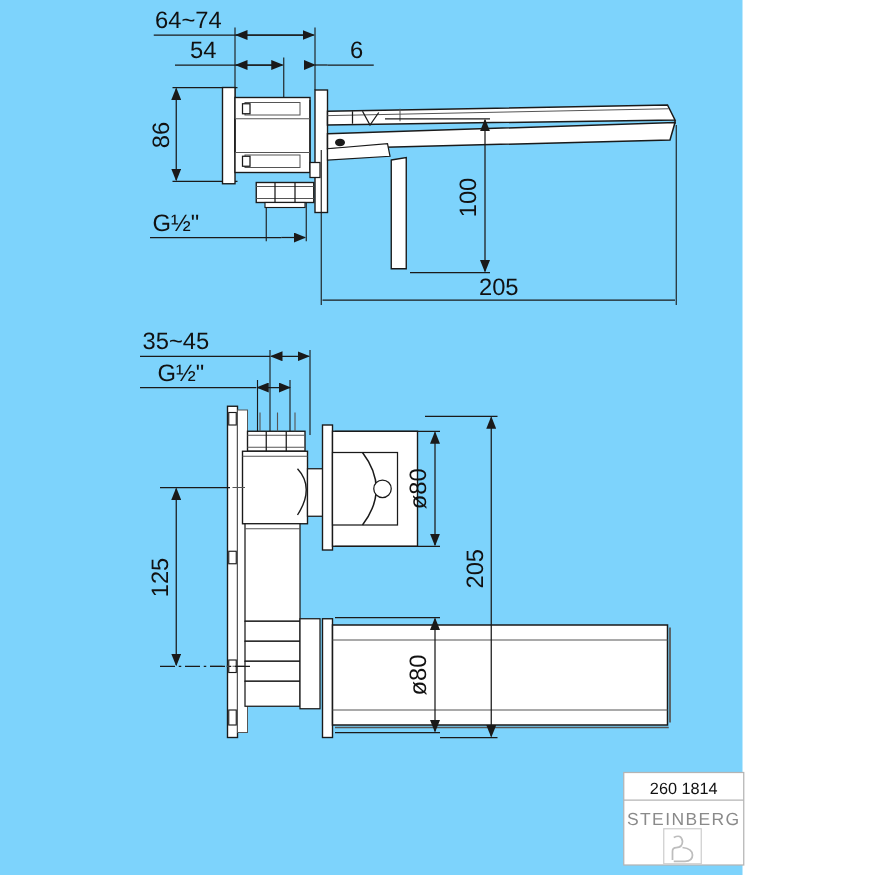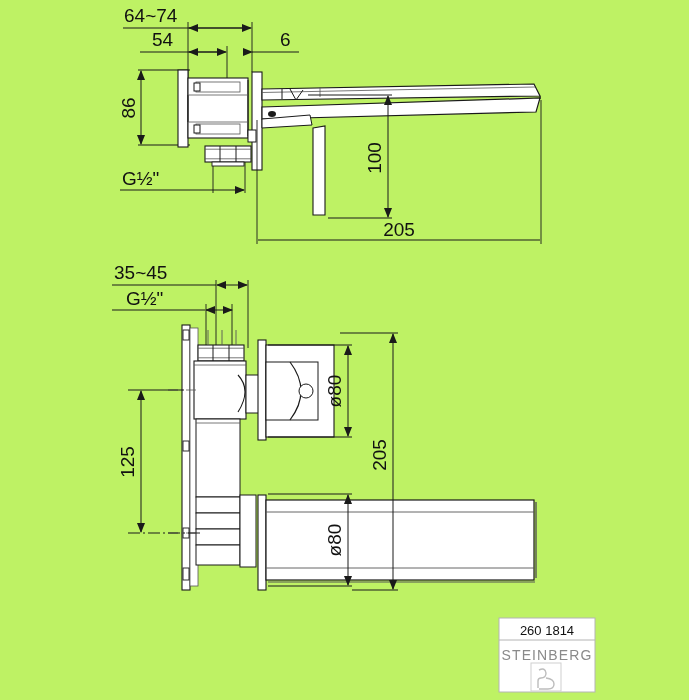--- a/index.html
+++ b/index.html
@@ -1,18 +1,18 @@
 <!DOCTYPE html>
 <html><head>
 <meta charset="utf-8">
 <style>
   html,body{margin:0;padding:0;background:#ffffff;}
   body{width:700px;height:700px;overflow:hidden;
        font-family:"Liberation Sans","DejaVu Sans",sans-serif;color:#1a1a1a;}
-  #sheet{position:relative;width:689px;height:700px;background:#bef264;}
+  #sheet{position:relative;width:594px;height:700px;background:#7dd3fc;}
   svg{display:block;}
   .dimtxt{font-family:"Liberation Sans","DejaVu Sans",sans-serif;font-size:19px;fill:#111;}
   .tb-txt{font-family:"Liberation Sans","DejaVu Sans",sans-serif;font-size:13px;fill:#111;}
   .tb-brand{font-family:"Liberation Sans","DejaVu Sans",sans-serif;font-size:14px;
             fill:#8a8a8a;letter-spacing:1.1px;}
 </style>
 </head>
 <body>
 
 <div id="sheet">

